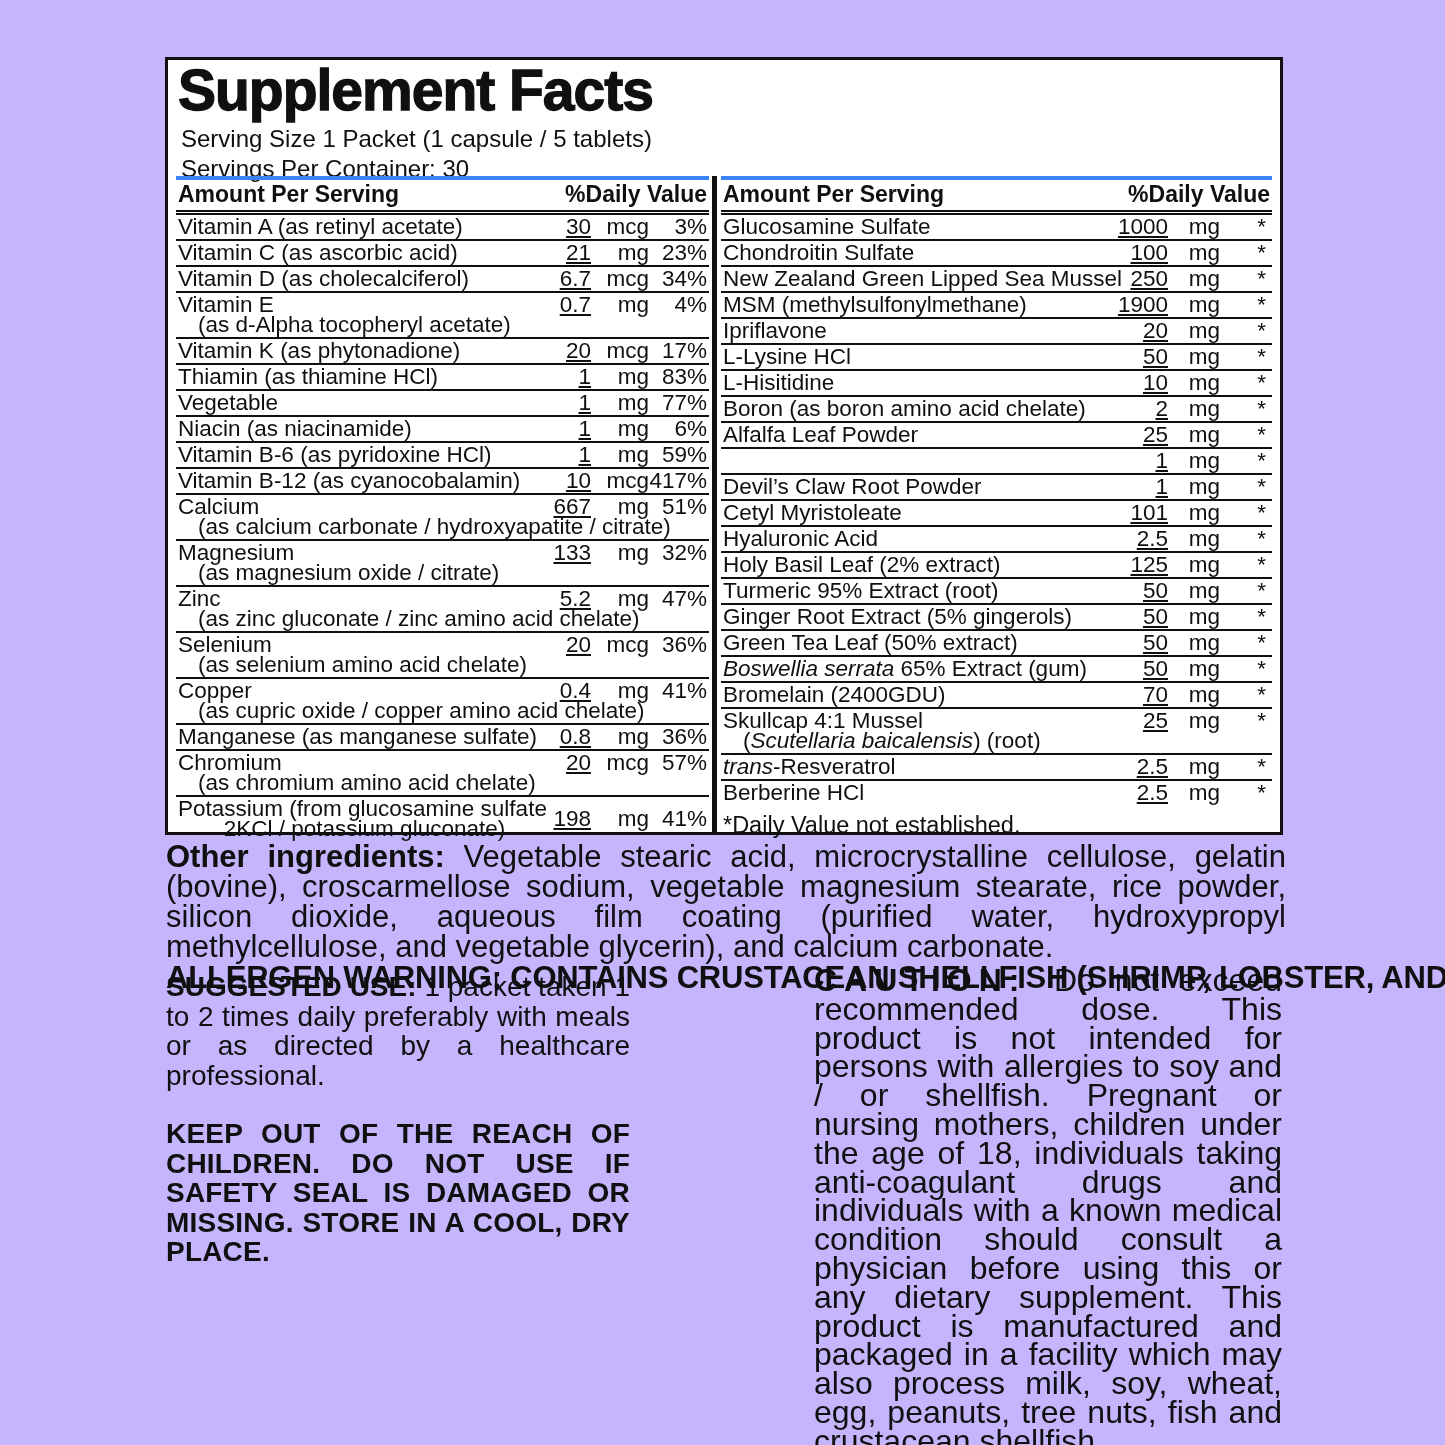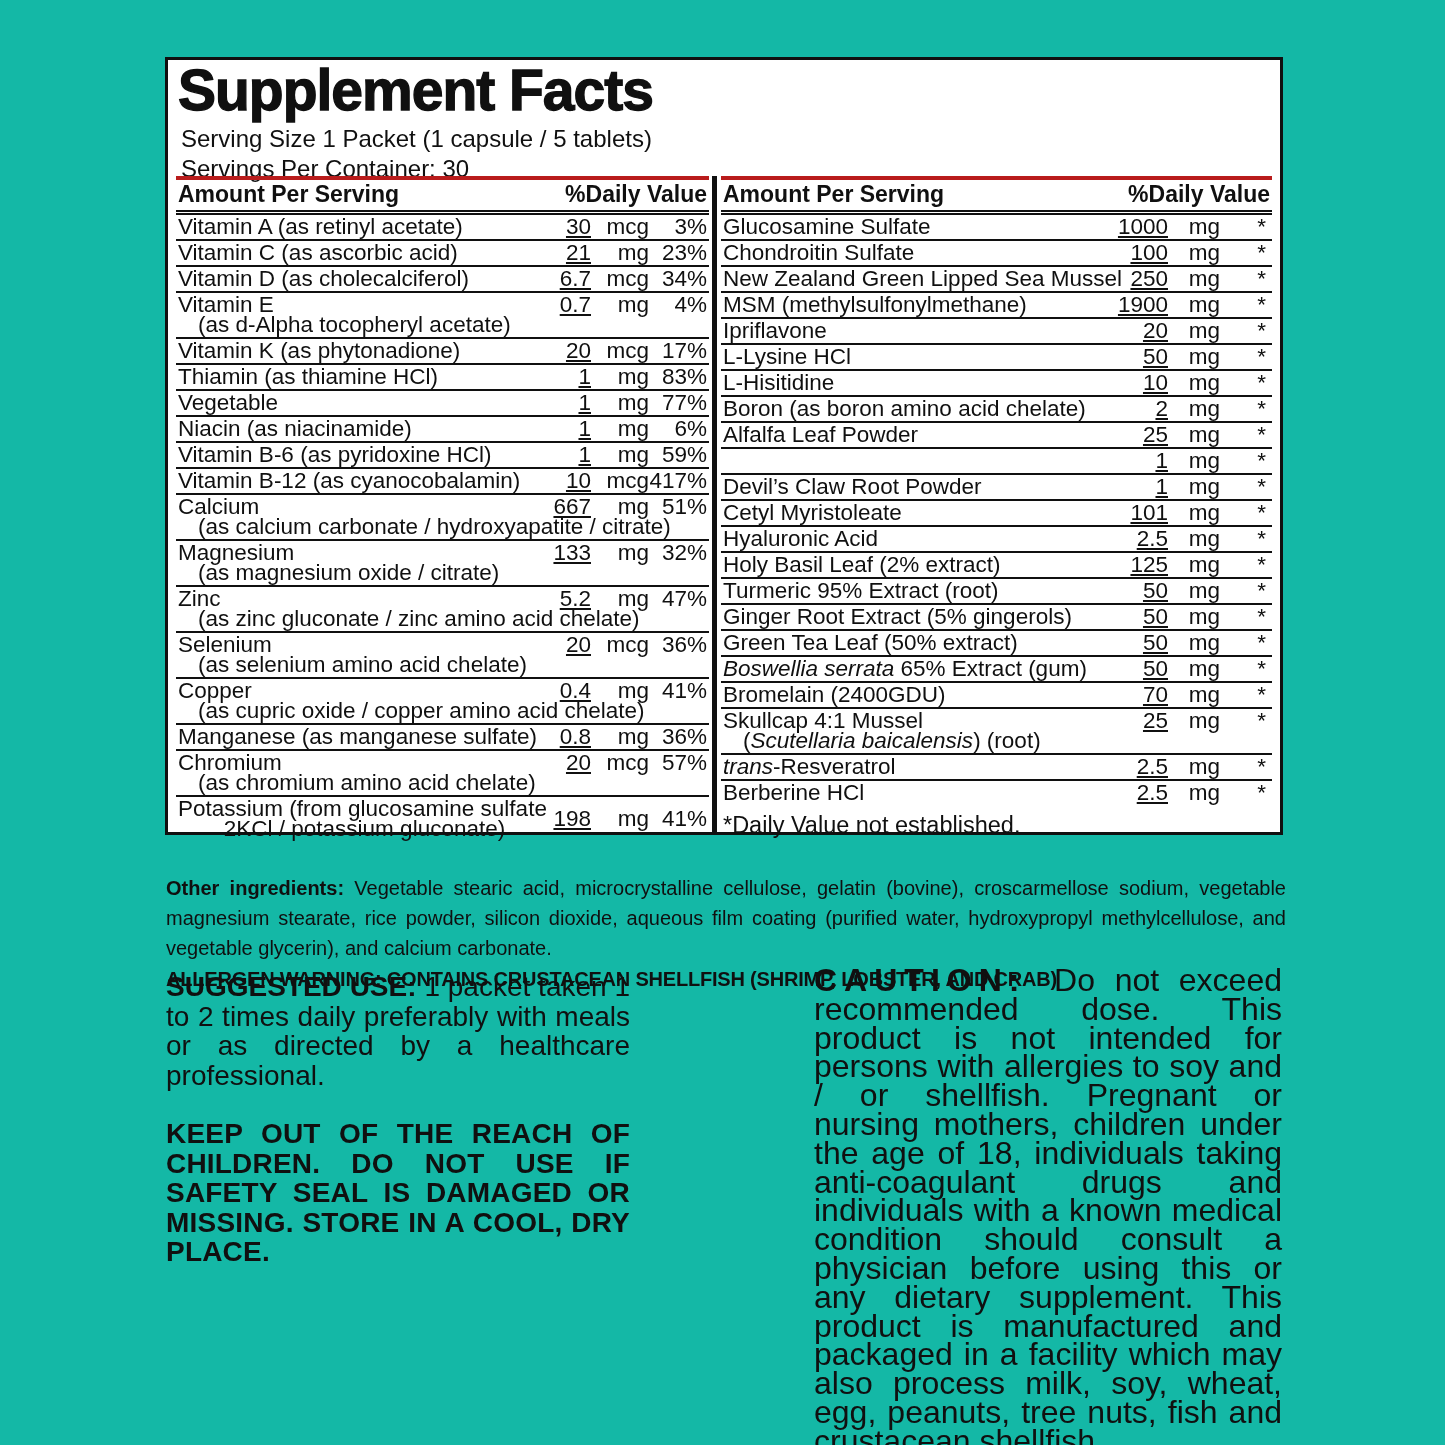--- a/index.html
+++ b/index.html
@@ -1,34 +1,34 @@
 <!DOCTYPE html>
 <html><head>
 <meta charset="utf-8">
 <style>
   html,body{margin:0;padding:0;background:#ffffff;}
   body{font-family:"Liberation Sans","DejaVu Sans",sans-serif;color:#101010;
        -webkit-font-smoothing:antialiased;}
-  .canvas{position:relative;width:1445px;height:1445px;background:#14b8a6;overflow:hidden;}
+  .canvas{position:relative;width:1445px;height:1445px;background:#c4b5fd;overflow:hidden;}
 
   
   .facts-box{position:absolute;left:165px;top:57px;width:1118px;height:778px;
              border:3px solid #101010;box-sizing:border-box;background:#ffffff;}
   .fb-title{margin:2px 0 0 10px;font-size:57px;line-height:56px;font-weight:bold;
             letter-spacing:-1px;-webkit-text-stroke:1.3px #101010;white-space:nowrap;}
   .fb-serving{margin:3px 0 0 13px;font-size:24px;line-height:27px;}
   .fb-serving.first{margin-top:7px;}
 
   .tables{position:absolute;left:8px;right:8px;top:116px;bottom:0;display:flex;}
   .tcol{box-sizing:border-box;}
   .t-left{width:533px;flex:0 0 533px;}
   .t-div{flex:0 0 5px;background:#101010;margin:0 4px 0 3px;}
   .t-right{flex:1 1 auto;display:flex;flex-direction:column;min-width:0;}
 
-  .t-head{border-top:4px solid #b91c1c;border-bottom:5px double #101010;
+  .t-head{border-top:4px solid #3b82f6;border-bottom:5px double #101010;
           display:flex;justify-content:space-between;align-items:center;
           padding:1px 2px 3px 2px;font-weight:bold;font-size:23px;line-height:26px;}
   .t-body{font-size:22.5px;line-height:20px;}
   .row{border-top:2px solid #101010;padding:2px 2px 2px 2px;}
   .row:first-child{border-top:none;}
   .row-main{display:flex;align-items:baseline;}
   .nm{flex:1 1 0;min-width:0;white-space:nowrap;overflow:visible;}
   .amt{flex:0 0 52px;text-align:right;white-space:nowrap;text-decoration:underline;}
   .unit{flex:0 0 50px;padding-left:8px;text-align:right;white-space:nowrap;}
   .dv{flex:0 0 58px;text-align:right;white-space:nowrap;}
@@ -36,22 +36,22 @@
   .rt .unit{flex:0 0 44px;}
   .rt .dv{flex:0 0 46px;padding-right:4px;}
   .row-sub{padding-left:20px;line-height:20px;white-space:nowrap;}
   .row-center{display:flex;align-items:center;}
   .name-block{flex:1 1 0;min-width:0;}
   .name-block .nm2{padding-left:12px;white-space:nowrap;text-align:center;}
   .dv-bar{height:10px;background:#101010;margin-top:3px;}
   .footnote{font-size:23.5px;line-height:26px;padding:4px 2px 0 2px;}
 
   
-  .other-ing{position:absolute;left:166px;top:873px;width:1120px;
-             font-size:20px;line-height:30px;}
+  .other-ing{position:absolute;left:166px;top:842px;width:1120px;
+             font-size:31px;line-height:30px;}
   .oi-p{margin:0;text-align:justify;}
   .allergen{font-weight:bold;letter-spacing:-0.2px;margin-top:1px;white-space:nowrap;}
 
   .suggested{position:absolute;left:166px;top:972px;width:464px;
              font-size:28px;line-height:29.5px;}
   .su-p{margin:0;text-align:justify;}
   .keepout{margin:29px 0 0 0;font-weight:bold;text-align:justify;
            line-height:29.5px;letter-spacing:0.2px;}
 
   .caution{position:absolute;left:814px;top:966px;width:468px;

